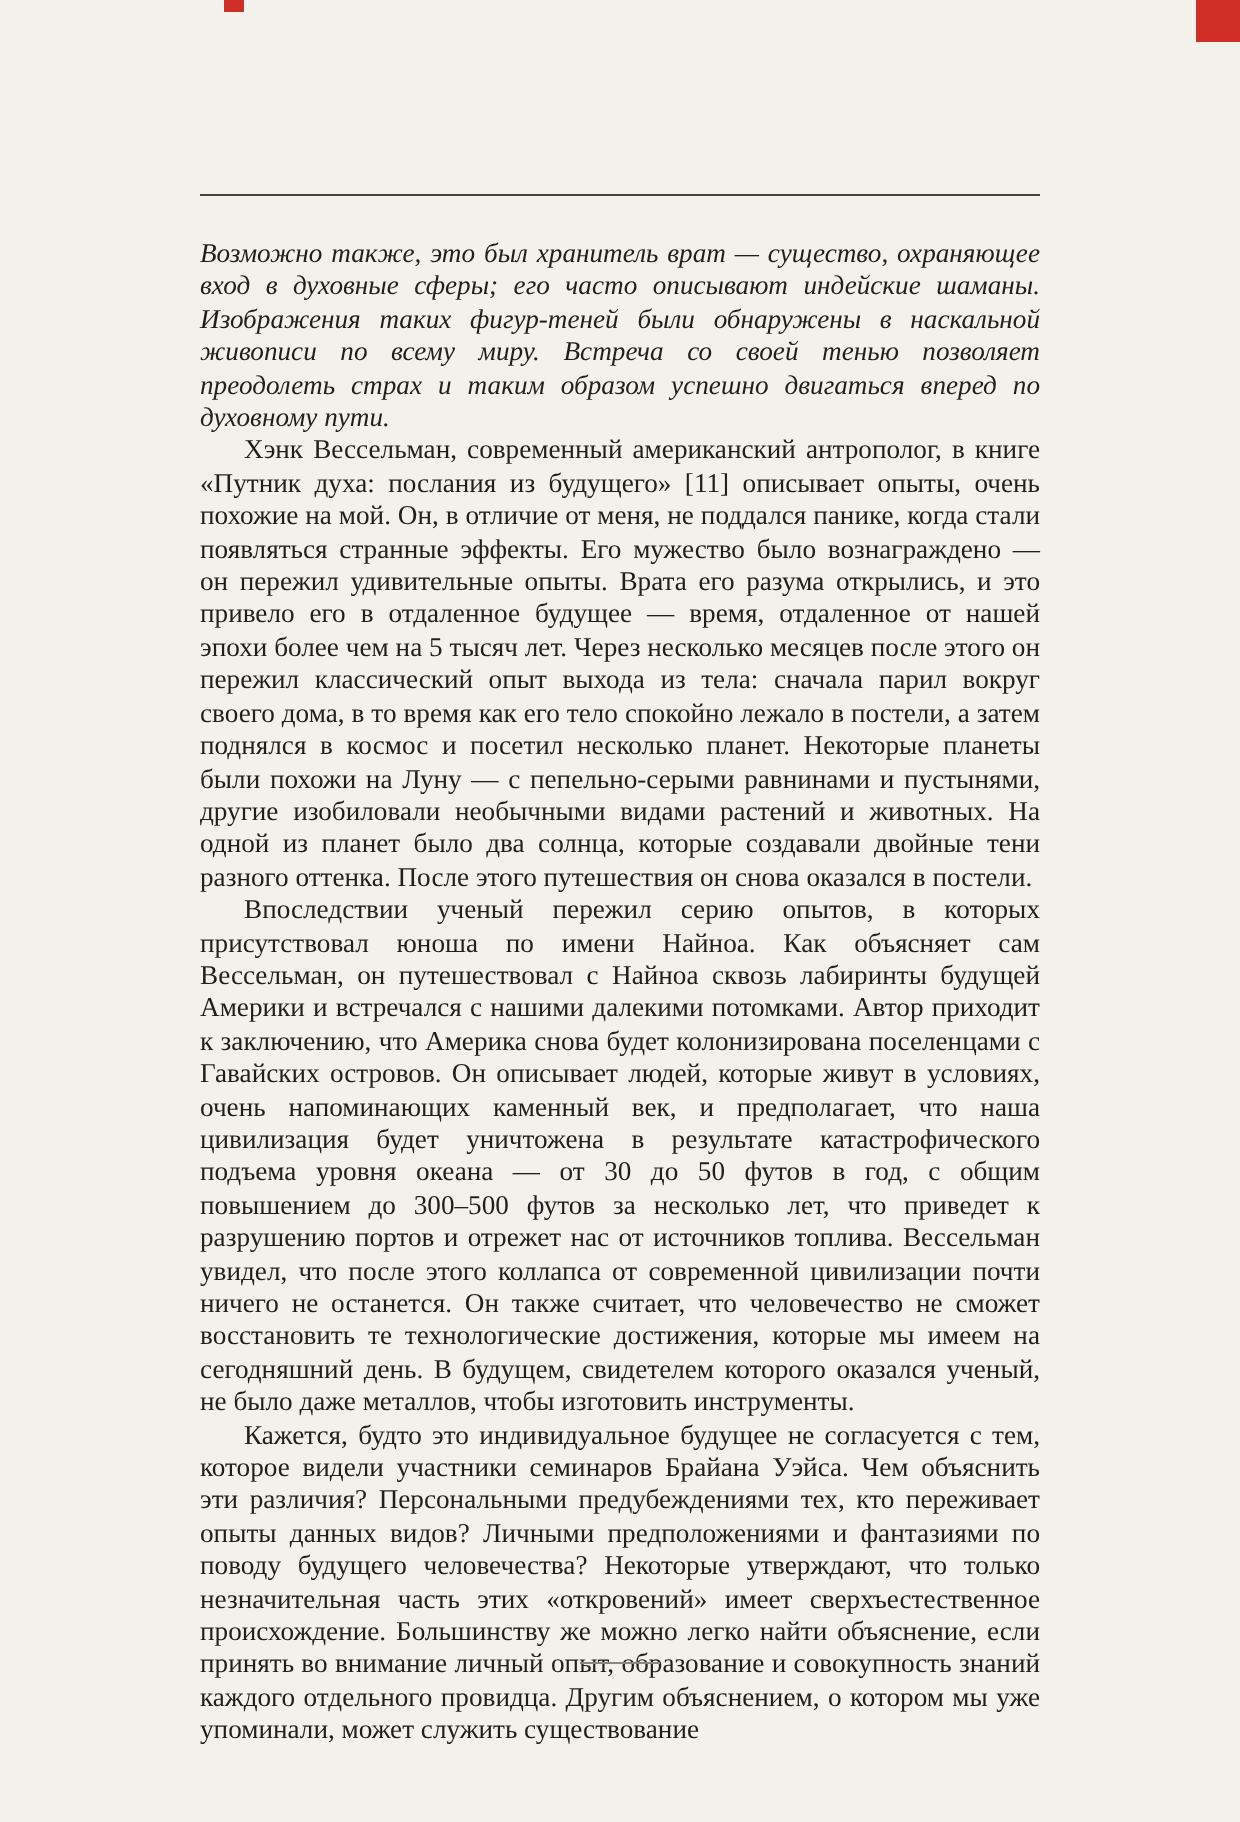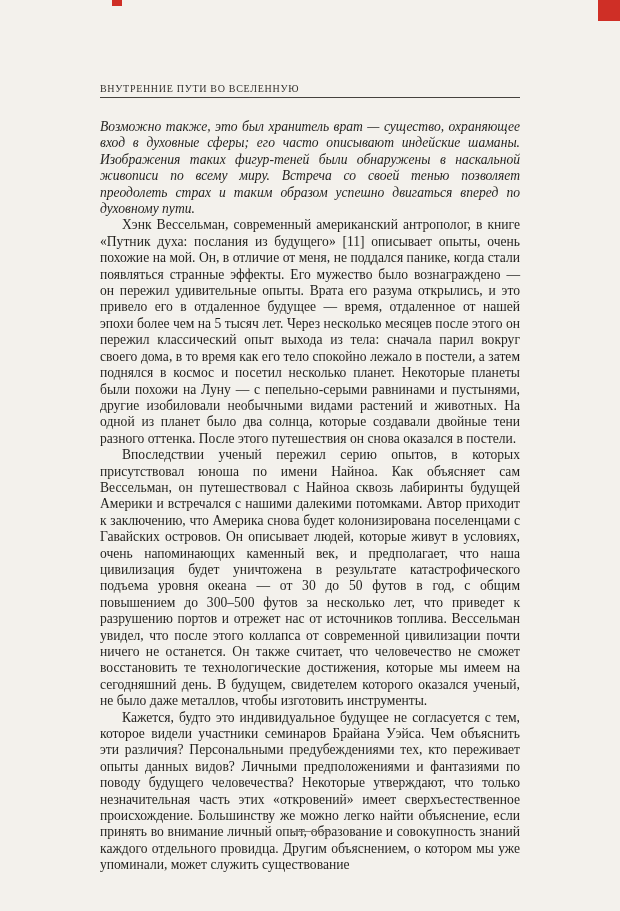--- a/index.html
+++ b/index.html
@@ -89,21 +89,20 @@
   }
 </style>
 </head>
 <body>
 
 <div class="page">
 
   <div class="red-mark red-mark-left"></div>
   <div class="red-mark red-mark-right"></div>
 
-  <div class="running-head">ВНУТРЕННИЕ ПУТИ ВО ВСЕЛЕННУЮ</div>
 
   <div class="head-rule"></div>
 
   <div class="body-text">
     <p class="no-indent">Возможно также, это был хранитель врат — существо, охраняющее вход в духовные сферы; его часто описывают индейские шаманы. Изображения таких фигур-теней были обнаружены в наскальной живописи по всему миру. Встреча со своей тенью позволяет преодолеть страх и таким образом успешно двигаться вперед по духовному пути.</p>
     <p>Хэнк Вессельман, современный американский антрополог, в книге «Путник духа: послания из будущего» [11] описывает опыты, очень похожие на мой. Он, в отличие от меня, не поддался панике, когда стали появляться странные эффекты. Его мужество было вознаграждено — он пережил удивительные опыты. Врата его разума открылись, и это привело его в отдаленное будущее — время, отдаленное от нашей эпохи более чем на 5 тысяч лет. Через несколько месяцев после этого он пережил классический опыт выхода из тела: сначала парил вокруг своего дома, в то время как его тело спокойно лежало в постели, а затем поднялся в космос и посетил несколько планет. Некоторые планеты были похожи на Луну — с пепельно-серыми равнинами и пустынями, другие изобиловали необычными видами растений и животных. На одной из планет было два солнца, которые создавали двойные тени разного оттенка. После этого путешествия он снова оказался в постели.</p>
     <p>Впоследствии ученый пережил серию опытов, в которых присутствовал юноша по имени Найноа. Как объясняет сам Вессельман, он путешествовал с Найноа сквозь лабиринты будущей Америки и встречался с нашими далекими потомками. Автор приходит к заключению, что Америка снова будет колонизирована поселенцами с Гавайских островов. Он описывает людей, которые живут в условиях, очень напоминающих каменный век, и предполагает, что наша цивилизация будет уничтожена в результате катастрофического подъема уровня океана — от 30 до 50 футов в год, с общим повышением до 300–500 футов за несколько лет, что приведет к разрушению портов и отрежет нас от источников топлива. Вессельман увидел, что после этого коллапса от современной цивилизации почти ничего не останется. Он также считает, что человечество не сможет восстановить те технологические достижения, которые мы имеем на сегодняшний день. В будущем, свидетелем которого оказался ученый, не было даже металлов, чтобы изготовить инструменты.</p>
     <p>Кажется, будто это индивидуальное будущее не согласуется с тем, которое видели участники семинаров Брайана Уэйса. Чем объяснить эти различия? Персональными предубеждениями тех, кто переживает опыты данных видов? Личными предположениями и фантазиями по поводу будущего человечества? Некоторые утверждают, что только незначительная часть этих «откровений» имеет сверхъестественное происхождение. Большинству же можно легко найти объяснение, если принять во внимание личный опыт, образование и совокупность знаний каждого отдельного провидца. Другим объяснением, о котором мы уже упоминали, может служить существование</p>
   </div>
 

